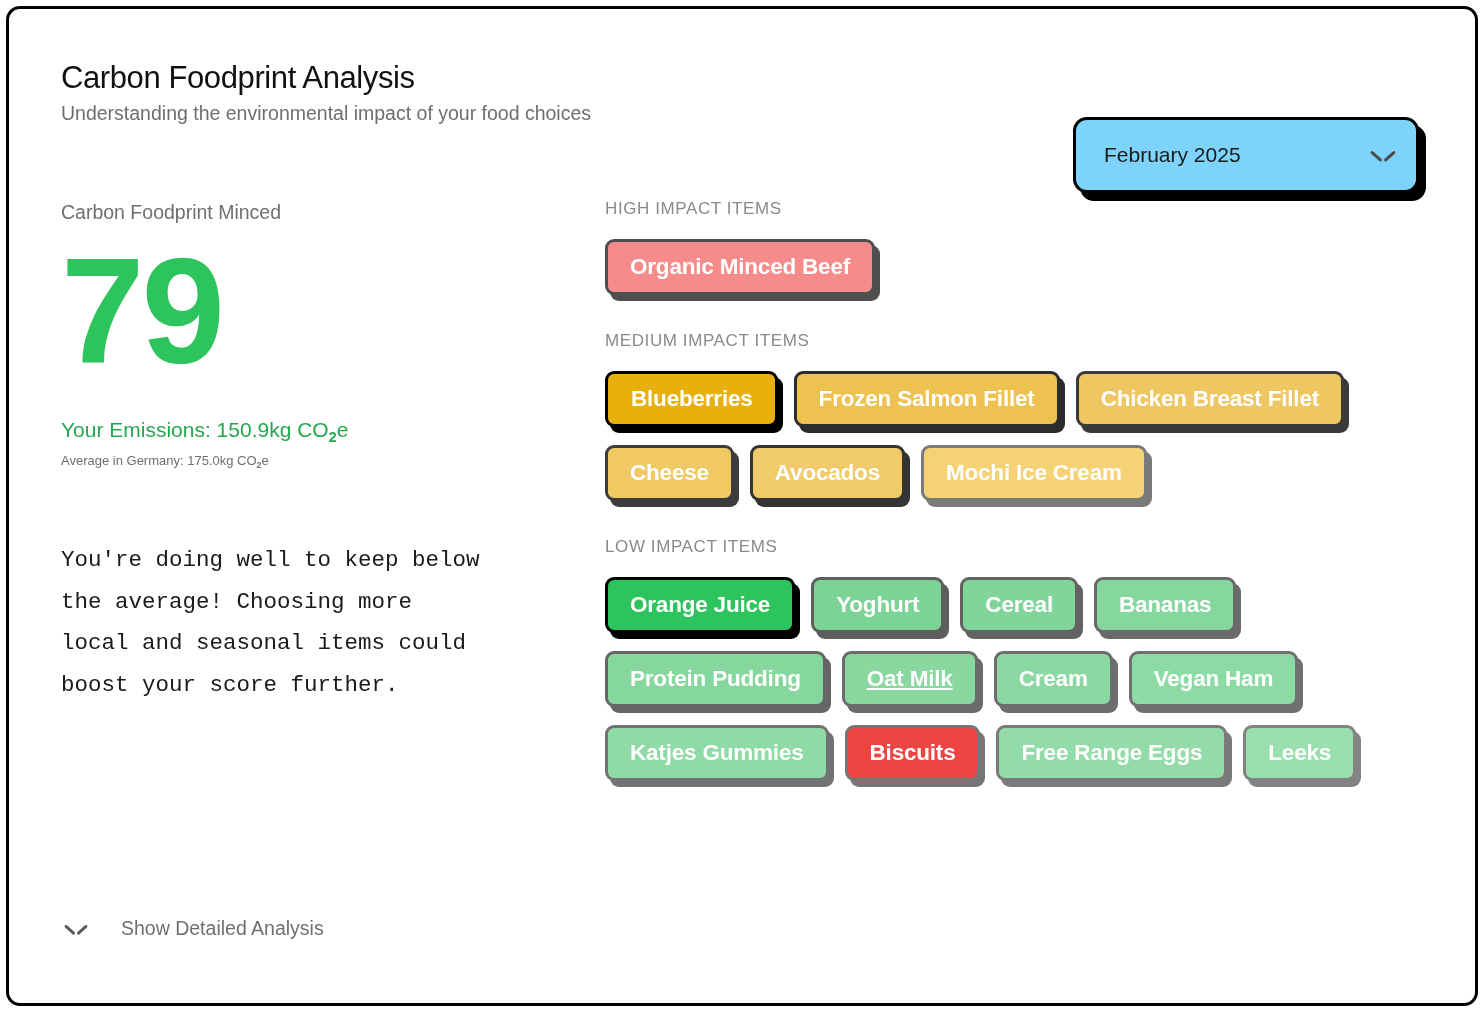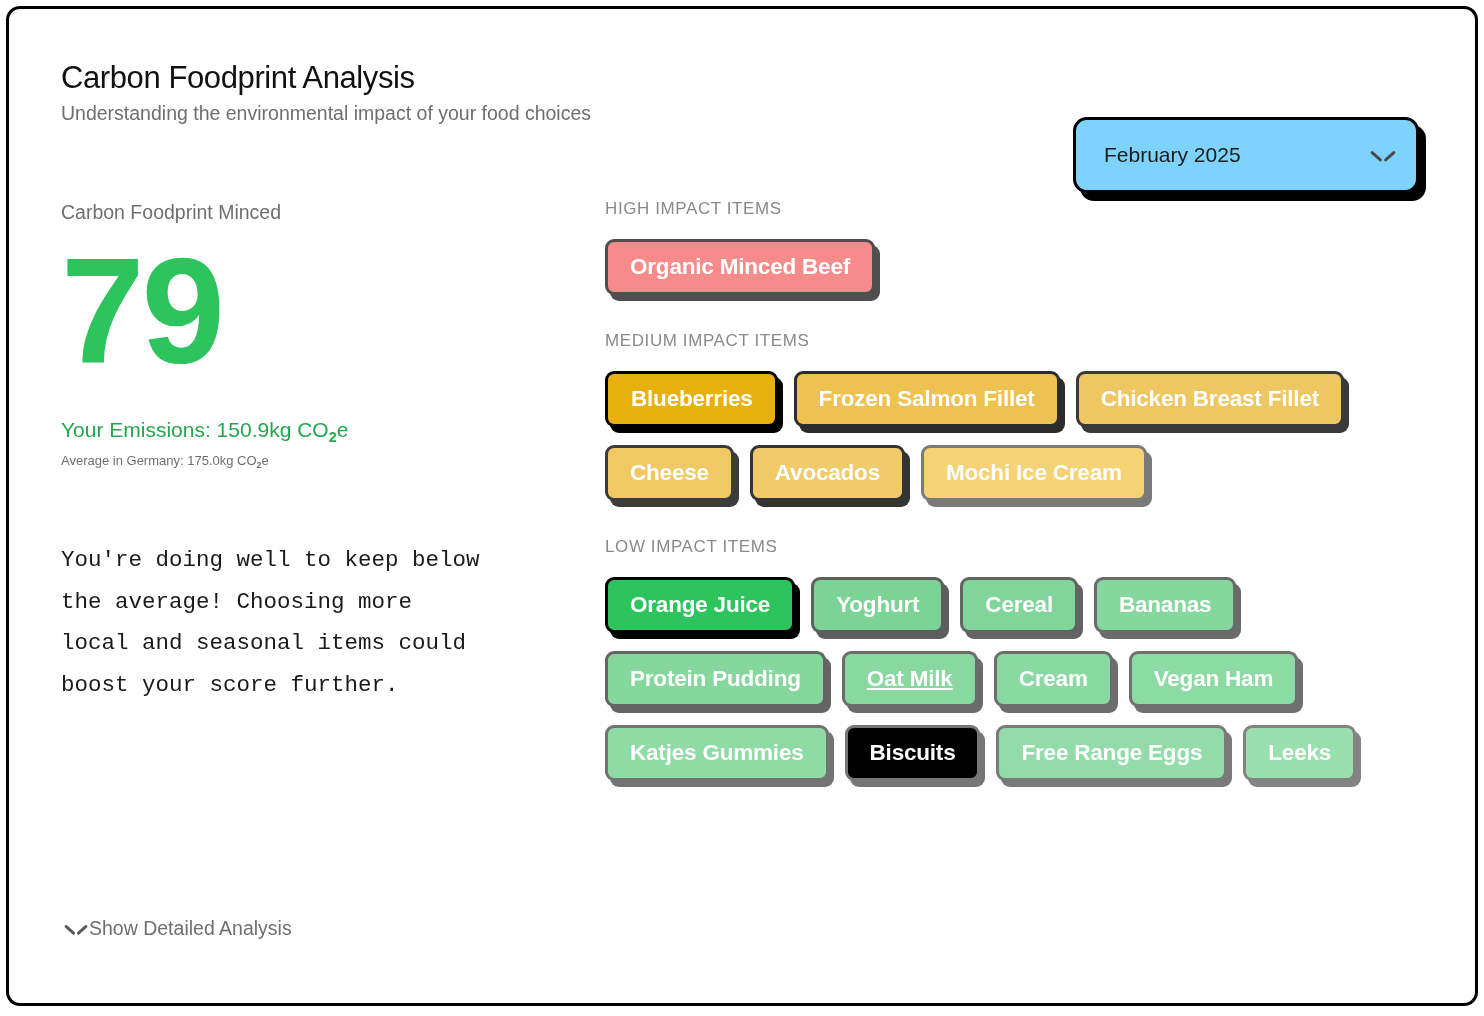--- a/index.html
+++ b/index.html
@@ -136,21 +136,21 @@
     max-width: 430px;
     font-family: Liberation Mono, monospace;
   }
 
   .show-detail {
     position: absolute;
     left: 56px;
     top: 908px;
     display: flex;
     align-items: center;
-    gap: 2px;
+    gap: 34px;
     cursor: pointer;
   }
   .chev-small {
     width: 22px;
     height: 12px;
     position: relative;
   }
   .chev-small::before, .chev-small::after {
     content: "";
     position: absolute;
@@ -261,20 +261,20 @@
         <div class="chip-row">
           <div class="chip" style="background: rgb(46, 196, 93); border: 3px solid rgb(0, 0, 0); box-shadow: rgb(0, 0, 0) 5px 6px 0px 0px;">Orange Juice</div>
           <div class="chip" style="background: rgb(123, 211, 150); border: 3px solid rgb(94, 94, 94); box-shadow: rgb(94, 94, 94) 5px 6px 0px 0px;">Yoghurt</div>
           <div class="chip" style="background: rgb(129, 213, 154); border: 3px solid rgb(99, 99, 99); box-shadow: rgb(99, 99, 99) 5px 6px 0px 0px;">Cereal</div>
           <div class="chip" style="background: rgb(133, 215, 158); border: 3px solid rgb(106, 106, 106); box-shadow: rgb(106, 106, 106) 5px 6px 0px 0px;">Bananas</div>
           <div class="chip" style="background: rgb(134, 215, 158); border: 3px solid rgb(101, 101, 101); box-shadow: rgb(101, 101, 101) 5px 6px 0px 0px;">Protein Pudding</div>
           <div class="chip" style="background: rgb(136, 216, 160); border: 3px solid rgb(107, 107, 107); box-shadow: rgb(107, 107, 107) 5px 6px 0px 0px; text-decoration: underline;">Oat Milk</div>
           <div class="chip" style="background: rgb(138, 217, 162); border: 3px solid rgb(109, 109, 109); box-shadow: rgb(109, 109, 109) 5px 6px 0px 0px;">Cream</div>
           <div class="chip" style="background: rgb(140, 218, 164); border: 3px solid rgb(112, 112, 112); box-shadow: rgb(112, 112, 112) 5px 6px 0px 0px;">Vegan Ham</div>
           <div class="chip" style="background: rgb(142, 219, 166); border: 3px solid rgb(115, 115, 115); box-shadow: rgb(115, 115, 115) 5px 6px 0px 0px;">Katjes Gummies</div>
-          <div class="chip" style="background: #000000; border: 3px solid rgb(118, 118, 118); box-shadow: rgb(118, 118, 118) 5px 6px 0px 0px;">Biscuits</div>
+          <div class="chip" style="background: #ef4444; border: 3px solid rgb(118, 118, 118); box-shadow: rgb(118, 118, 118) 5px 6px 0px 0px;">Biscuits</div>
           <div class="chip" style="background: rgb(147, 220, 169); border: 3px solid rgb(122, 122, 122); box-shadow: rgb(122, 122, 122) 5px 6px 0px 0px;">Free Range Eggs</div>
           <div class="chip" style="background: rgb(154, 223, 174); border: 3px solid rgb(131, 131, 131); box-shadow: rgb(131, 131, 131) 5px 6px 0px 0px;">Leeks</div>
         </div>
       </div>
     </div>
 
 </div>
 
 </body></html>

